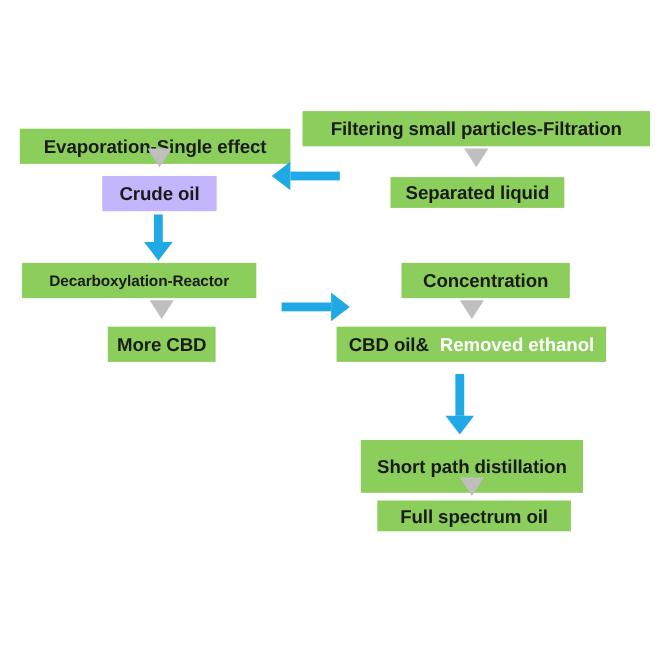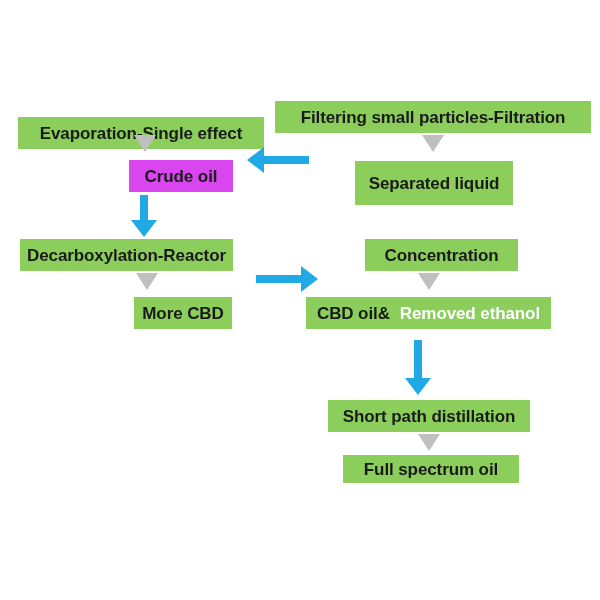--- a/index.html
+++ b/index.html
@@ -98,36 +98,36 @@
 </head>
 <body>
 
 <div id="canvas" style="background: rgb(255, 255, 255);">
     <div class="node" style="left: 18px; top: 117px; width: 246px; height: 32px; font-size: 17px; background: rgb(139, 206, 91); color: rgb(26, 26, 26); justify-content: center;">
       <span class="lbl">Evaporation-Single effect</span>
     </div>
     <div class="node" style="left: 275px; top: 101px; width: 316px; height: 32px; font-size: 17px; background: rgb(139, 206, 91); color: rgb(26, 26, 26);">
       <span class="lbl">Filtering small particles-Filtration</span>
     </div>
-    <div class="node" style="left: 93px; top: 160px; width: 104px; height: 32px; font-size: 17px; background: #d946ef; color: rgb(26, 26, 26); margin-left: 36px;">
+    <div class="node" style="left: 93px; top: 160px; width: 104px; height: 32px; font-size: 17px; background: #c4b5fd; color: rgb(26, 26, 26);">
       <span class="lbl">Crude oil</span>
     </div>
-    <div class="node" style="left: 355px; top: 161px; width: 158px; height: 44px; font-size: 17px; background: rgb(139, 206, 91); color: rgb(26, 26, 26);">
+    <div class="node" style="left: 355px; top: 161px; width: 158px; height: 28px; font-size: 17px; background: rgb(139, 206, 91); color: rgb(26, 26, 26);">
       <span class="lbl">Separated liquid</span>
     </div>
-    <div class="node" style="left: 20px; top: 239px; width: 213px; height: 32px; font-size: 17px; background: rgb(139, 206, 91); color: rgb(26, 26, 26);">
+    <div class="node" style="left: 20px; top: 239px; width: 213px; height: 32px; font-size: 14px; background: rgb(139, 206, 91); color: rgb(26, 26, 26);">
       <span class="lbl">Decarboxylation-Reactor</span>
     </div>
     <div class="node" style="left: 353px; top: 239px; width: 153px; height: 32px; font-size: 17px; background: rgb(139, 206, 91); color: rgb(26, 26, 26); margin-left: 12px;">
       <span class="lbl">Concentration</span>
     </div>
-    <div class="node" style="left: 98px; top: 297px; width: 98px; height: 32px; font-size: 17px; background: rgb(139, 206, 91); color: rgb(26, 26, 26); margin-left: 36px;">
+    <div class="node" style="left: 98px; top: 297px; width: 98px; height: 32px; font-size: 17px; background: rgb(139, 206, 91); color: rgb(26, 26, 26);">
       <span class="lbl">More CBD</span>
     </div>
-    <div class="node" style="left: 328px; top: 400px; width: 202px; height: 32px; font-size: 17px; background: rgb(139, 206, 91); color: rgb(26, 26, 26);">
+    <div class="node" style="left: 328px; top: 400px; width: 202px; height: 48px; font-size: 17px; background: rgb(139, 206, 91); color: rgb(26, 26, 26);">
       <span class="lbl">Short path distillation</span>
     </div>
     <div class="node" style="left: 343px; top: 455px; width: 176px; height: 28px; font-size: 17px; background: rgb(139, 206, 91); color: rgb(26, 26, 26);">
       <span class="lbl">Full spectrum oil</span>
     </div>
     <div class="node" style="left: 306px; top: 297px; width: 245px; height: 32px; font-size: 17px; background: rgb(139, 206, 91); align-items: center;">
       <span class="lbl" style="color: rgb(26, 26, 26);">CBD oil&amp;</span>
       <span class="lbl lbl-white" style="color: rgb(255, 255, 255); padding-left: 10px;">Removed ethanol</span>
     </div>
     <div class="tri-down" style="left: 134px; top: 135px; border-top-color: rgb(191, 191, 191);"></div>

